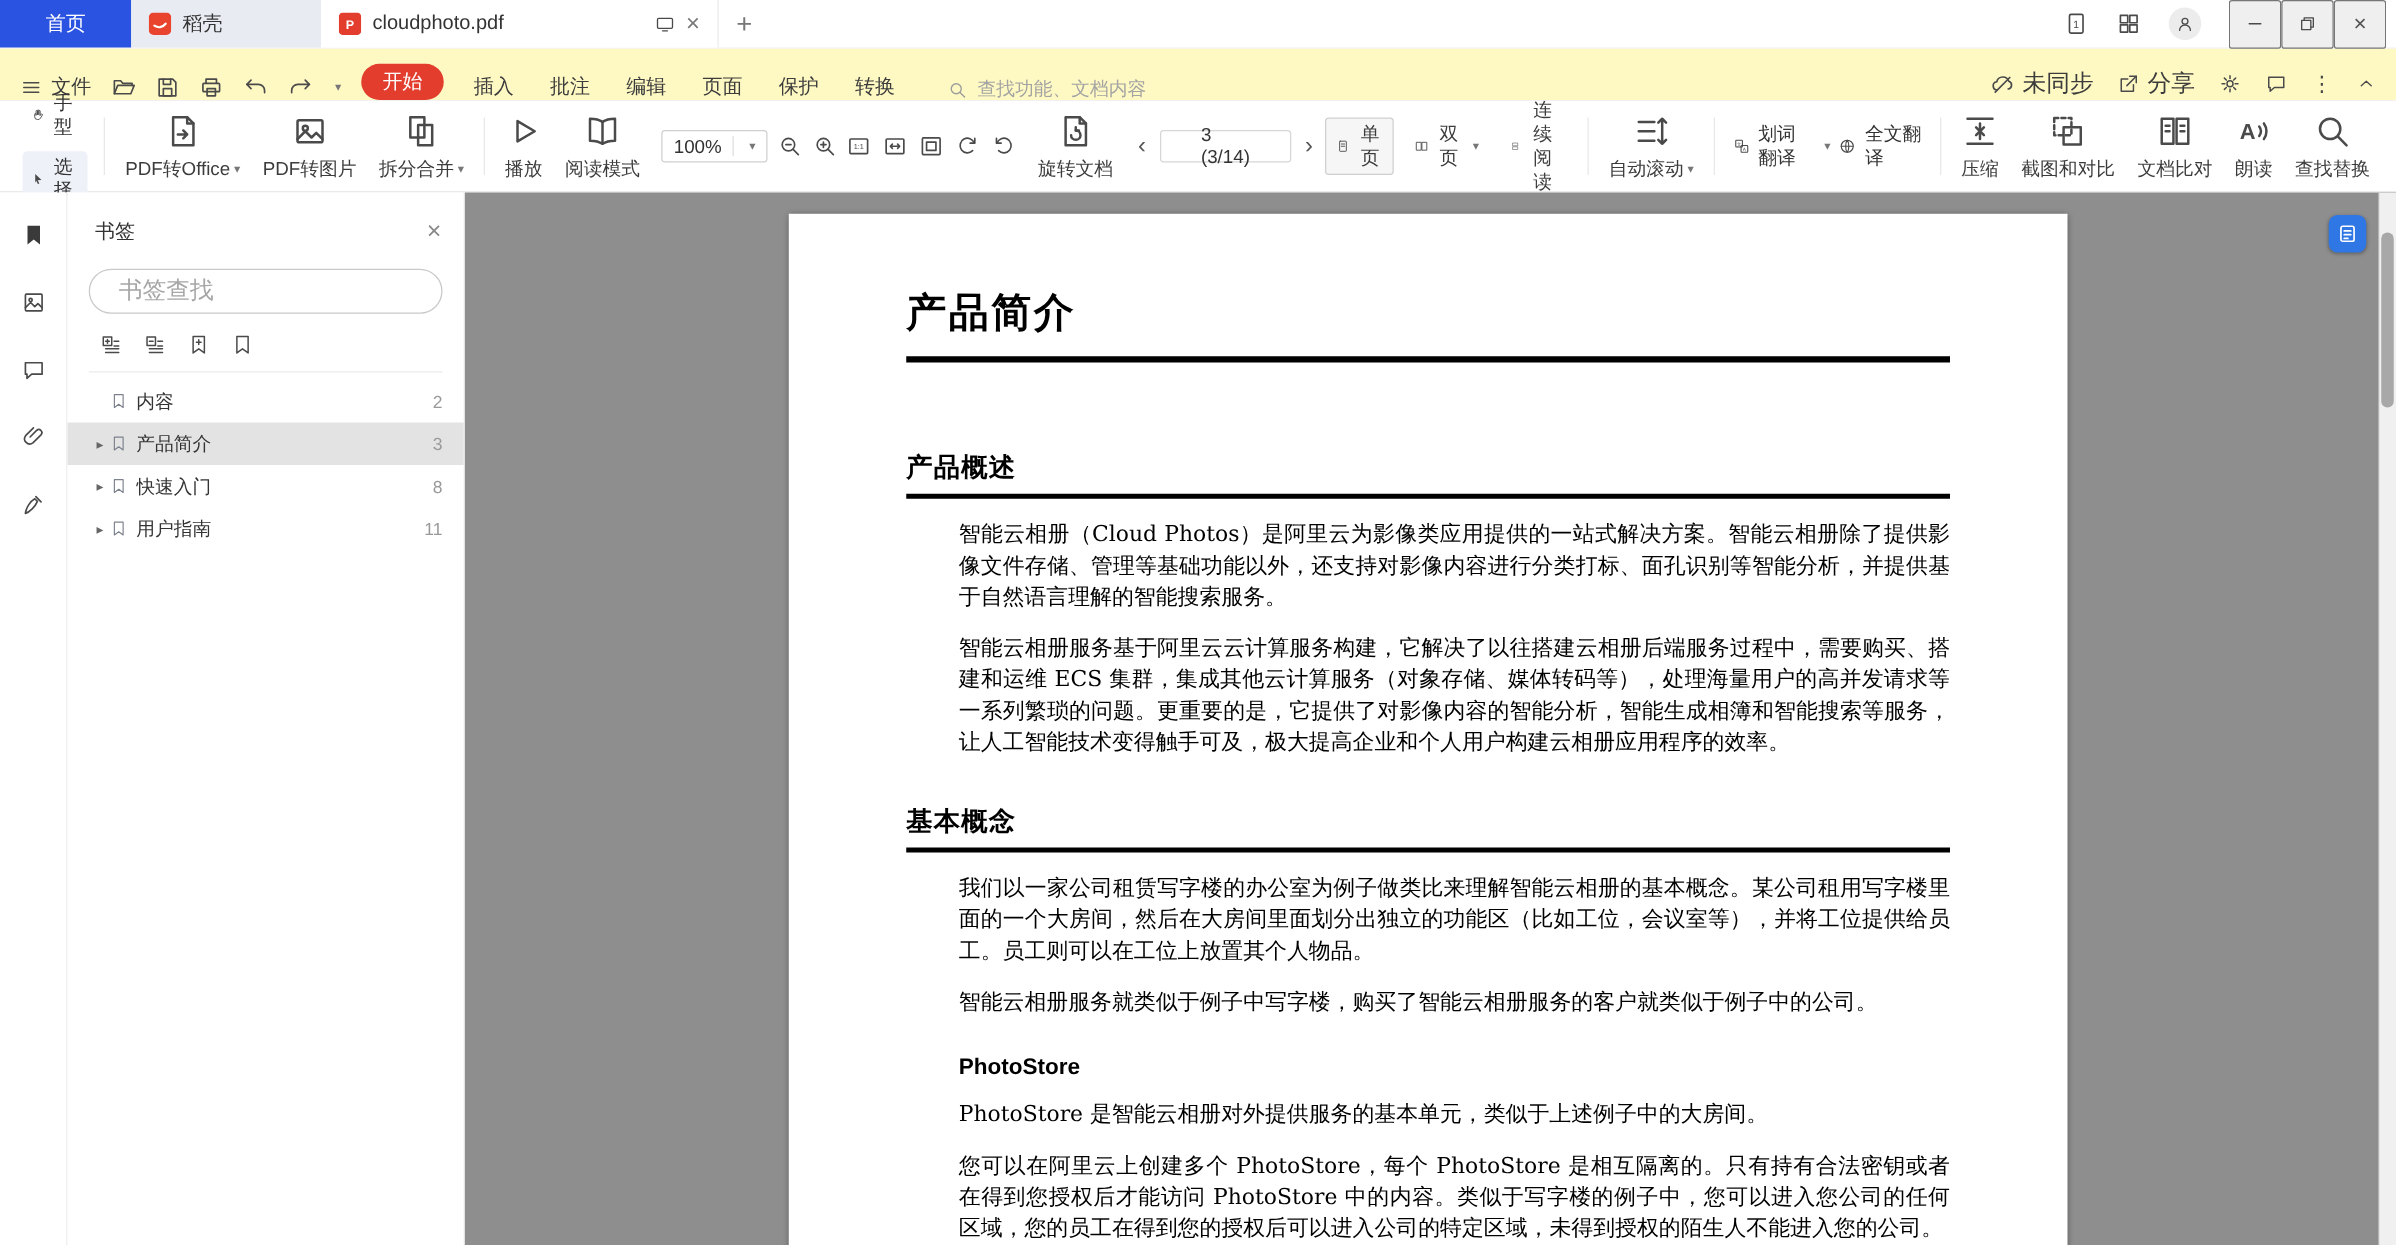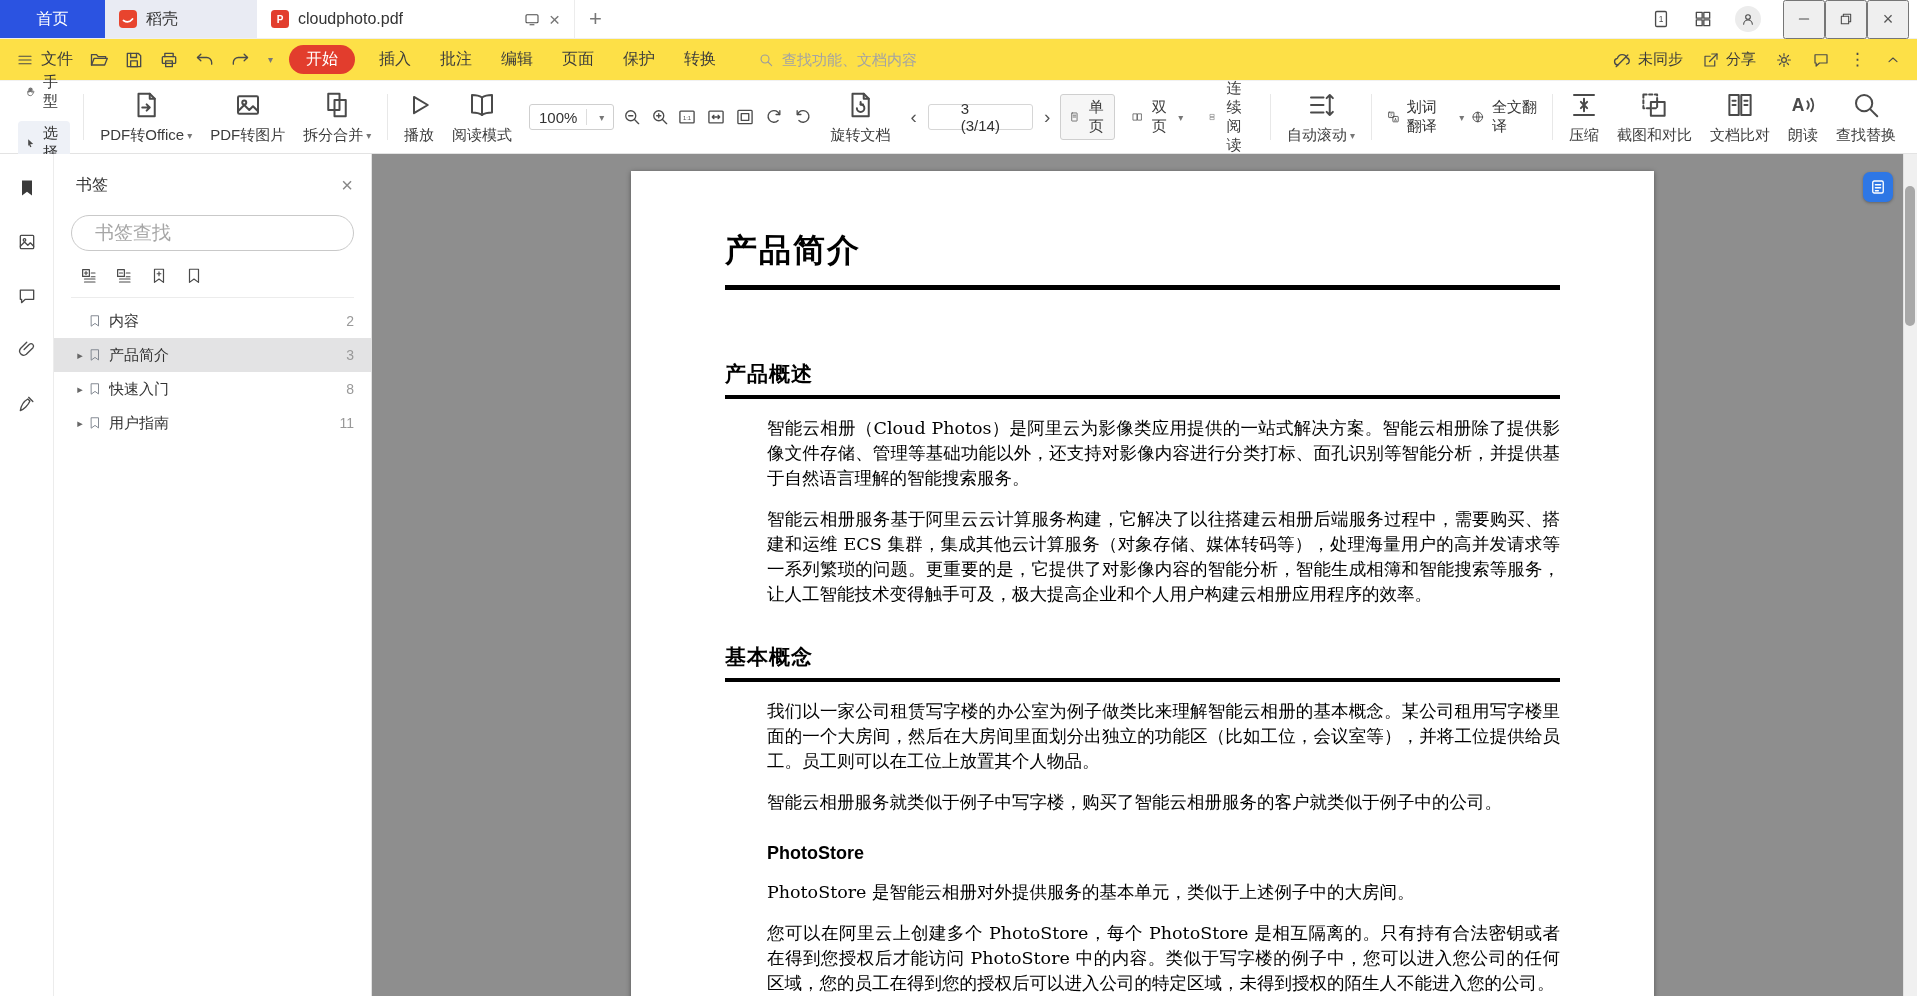--- a/index.html
+++ b/index.html
@@ -19,30 +19,30 @@
   .tab-doc{width:318px;background:#fff;border-right:1px solid #ececec}
   .tab-doc .title{flex:1;white-space:nowrap;overflow:hidden}
   .tab-x,.newtab{color:#777;font-size:19px;line-height:1}
   .newtab{display:flex;align-items:center;padding:0 14px;font-size:22px}
   .tabbar-right{margin-left:auto;display:flex;align-items:center;gap:22px;padding-right:8px}
   .avatar{width:26px;height:26px;border-radius:50%;background:#ececec;display:flex;align-items:center;justify-content:center}
   .winbtns{display:flex;align-items:center}
   .winbtn{width:42px;height:39px;display:flex;align-items:center;justify-content:center;color:#555;font-size:18px}
 
   
-  .menubar{height:42px;display:flex;align-items:center;padding:0 16px;gap:16px;background:#fde047;border-bottom:1px solid #f1f1f1;font-size:16px;color:#3c3c3c}
+  .menubar{height:42px;display:flex;align-items:flex-end;padding:0 16px;gap:16px;background:#fef9c3;border-bottom:1px solid #f1f1f1;font-size:16px;color:#3c3c3c}
   .mgroup{display:flex;align-items:center;gap:15px}
   .filebtn{display:flex;align-items:center;gap:7px}
   .startpill{background:#e23d2d;color:#fff;border:none;border-radius:15px;padding:4px 17px;font-size:16px}
   .menuitems{display:flex;align-items:center;gap:29px;margin-left:8px}
   .msearch{display:flex;align-items:center;gap:8px;margin-left:26px}
   .msearch input{border:none;outline:none;font-size:15px;width:210px;color:#333;background:transparent}
   .msearch input::placeholder{color:#a3a3a3}
   .menubar-right{margin-left:auto;display:flex;align-items:center;gap:19px;color:#3c3c3c}
-  .mr-item{display:flex;align-items:center;gap:6px;font-size:15px}
+  .mr-item{display:flex;align-items:center;gap:6px;font-size:19px}
   .kebab{font-size:17px;color:#4a4a4a}
 
   
   .toolbar{height:73px;display:flex;align-items:center;padding:0 12px;background:#fff;border-bottom:1px solid #e3e3e3}
   .handsel{display:flex;flex-direction:column;gap:7px;padding:0 6px}
   .hs-row{display:flex;align-items:center;gap:7px;font-size:15px;padding:3px 7px;border-radius:4px}
   .hs-row.sel{background:#eef1f7}
   .tdiv{width:1px;height:46px;background:#e8e8e8;margin:0 7px}
   .tbtn{display:flex;flex-direction:column;align-items:center;justify-content:center;gap:6px;padding:0 9px;font-size:15px;color:#3c3c3c;background:none;border:none}
   .lbl{display:flex;align-items:center;white-space:nowrap}

